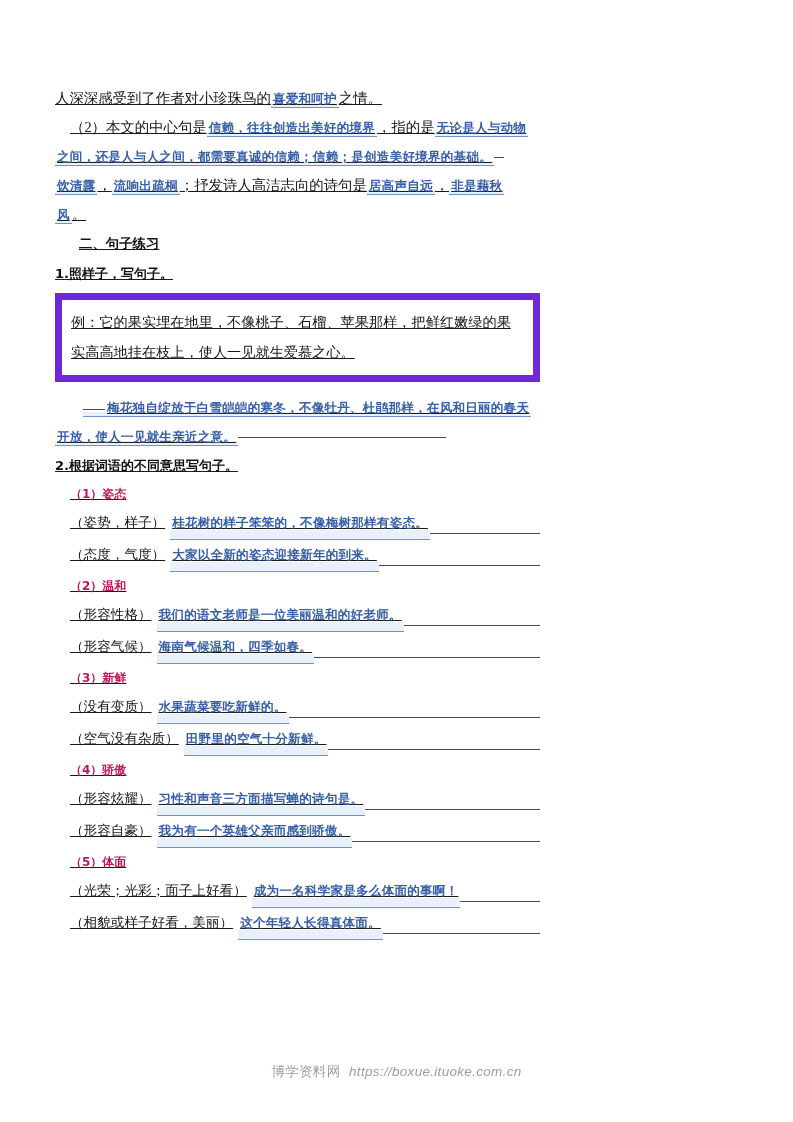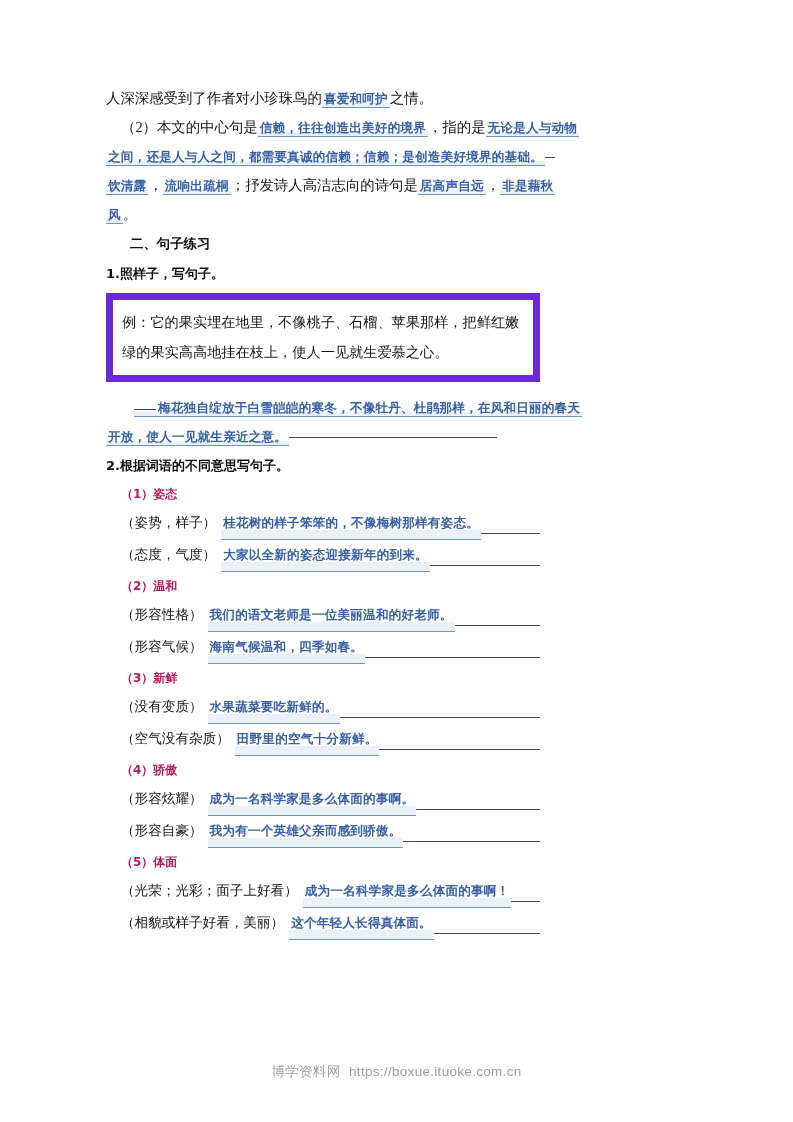--- a/index.html
+++ b/index.html
@@ -10,21 +10,22 @@
     background: #ffffff;
     font-family: "Liberation Serif", "DejaVu Serif", serif;
     color: #1a1a1a;
     position: relative;
     overflow: hidden;
   }
   .page {
     position: absolute;
     left: 0; top: 0;
     width: 643px; height: 1122px;
-    padding: 84px 103px 0 106px;
+    padding: 84px 103px 0 55px;
+    text-decoration: underline;
   }
 
   
   .row {
     font-size: 14.4px;
     line-height: 29px;
     white-space: nowrap;
     position: relative;
   }
   .print { color: #161616; font-family: "Liberation Serif","DejaVu Serif",serif; }
@@ -104,21 +105,21 @@
     left: 0; right: 0;
     top: 1063px;
     text-align: center;
     color: #9d9d9d;
     font-family: "DejaVu Sans","Liberation Sans",sans-serif;
     font-size: 13.5px;
     letter-spacing: .3px;
   }
   .footer .wm-site { font-family: "Liberation Sans","DejaVu Sans",sans-serif; }
 
-  .ml2 { margin-left: 4px; }
+  .ml2 { margin-left: 4px; font-style: italic; }
 </style>
 </head>
 <body>
 
 <div class="page">
 
   <div class="row">
     <span class="print">人深深感受到了作者对小珍珠鸟的</span><span class="hw">喜爱和呵护</span><span class="print">之情。</span>
   </div>
 
@@ -187,21 +188,21 @@
   </div>
   <div class="qrow">
     <span class="qlabel">（空气没有杂质）</span>
     <span class="qans hw">田野里的空气十分新鲜。</span>
     <span class="qfill"></span>
   </div>
 
   <div class="h-item">（4）骄傲</div>
   <div class="qrow">
     <span class="qlabel">（形容炫耀）</span>
-    <span class="qans hw">成为一名科学家是多么体面的事啊。</span>
+    <span class="qans hw">习性和声音三方面描写蝉的诗句是。</span>
     <span class="qfill"></span>
   </div>
   <div class="qrow">
     <span class="qlabel">（形容自豪）</span>
     <span class="qans hw">我为有一个英雄父亲而感到骄傲。</span>
     <span class="qfill"></span>
   </div>
 
   <div class="h-item">（5）体面</div>
   <div class="qrow">

